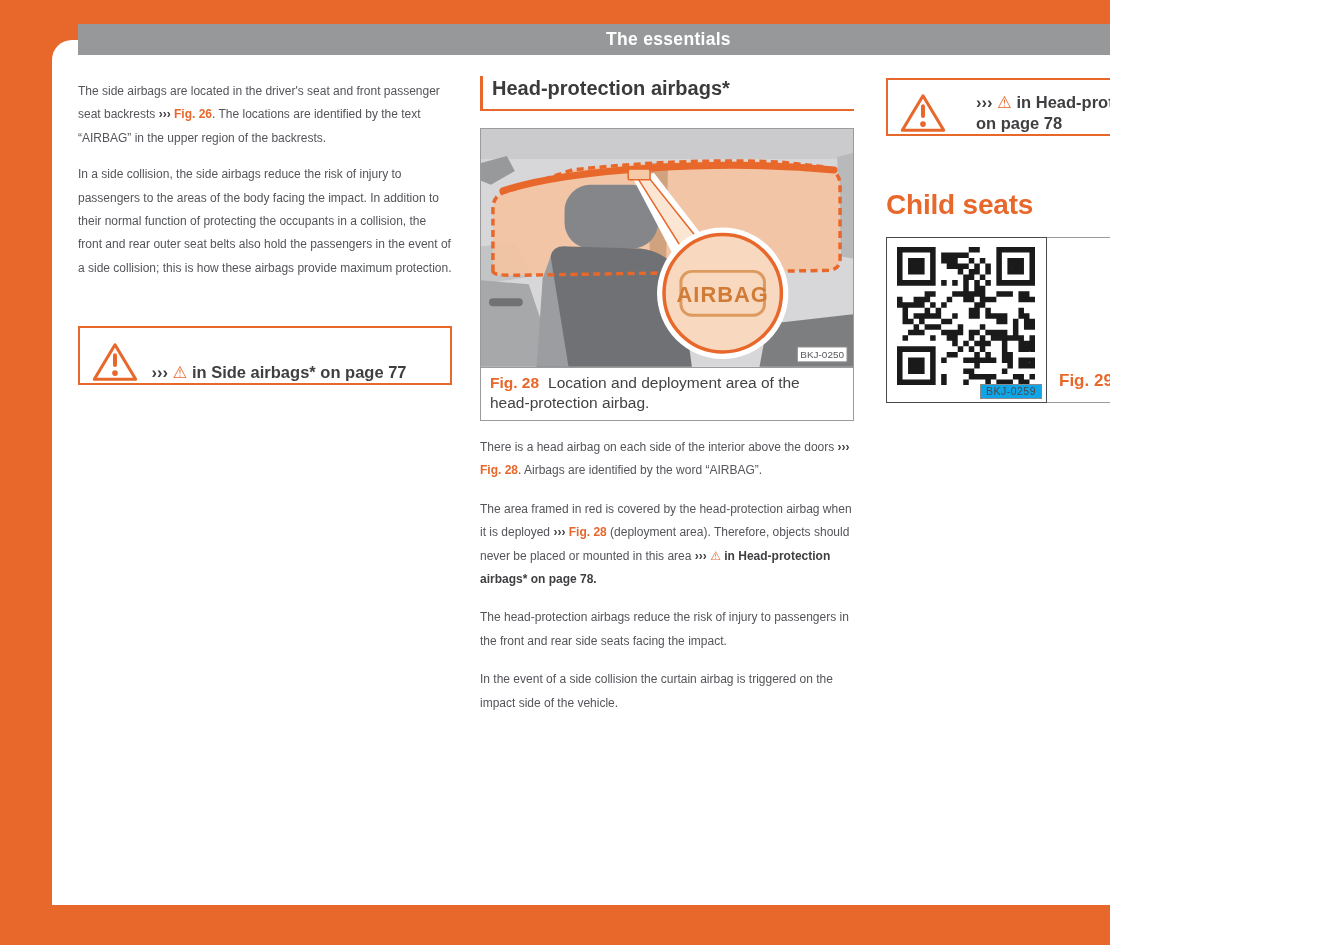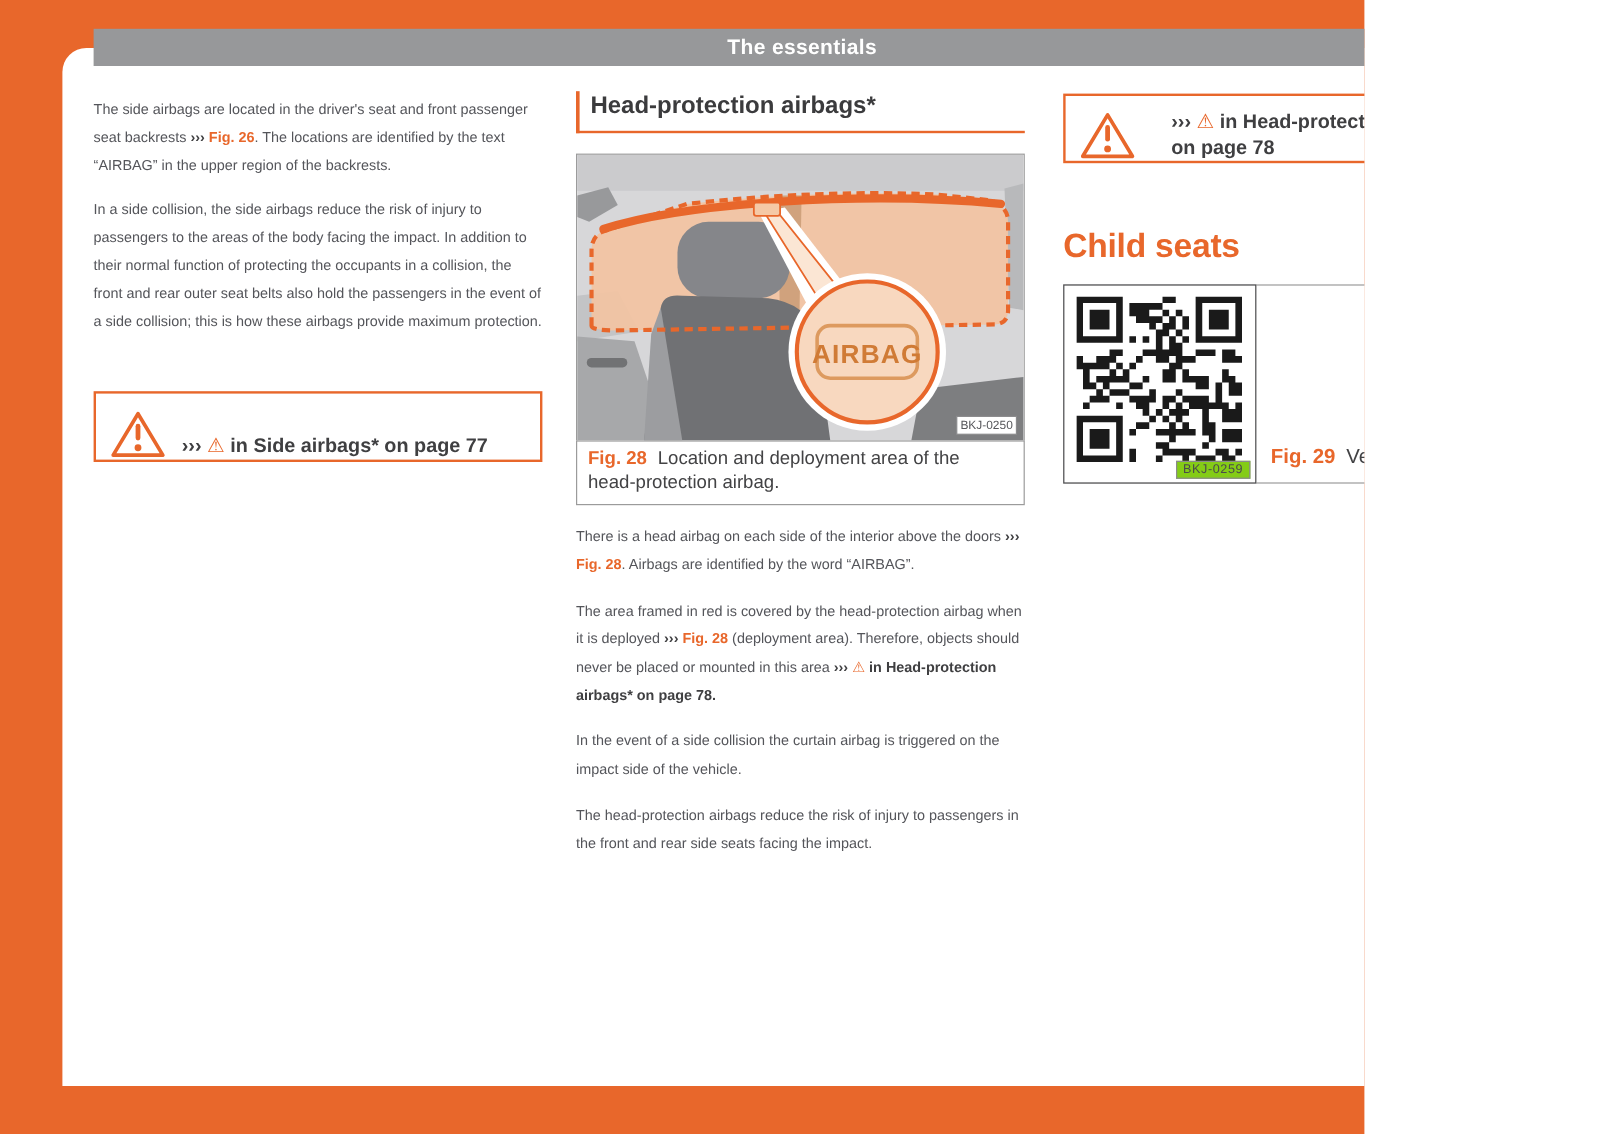--- a/index.html
+++ b/index.html
@@ -1,17 +1,17 @@
 <!DOCTYPE html>
 <html><head>
 <meta charset="utf-8">
 <style>
   html,body{margin:0;padding:0;background:#ffffff;}
   .canvas{position:relative;width:1110px;height:945px;background:#e8672b;
-    font-family:"Liberation Sans","DejaVu Sans",sans-serif;overflow:hidden;padding-left:27px;}
+    font-family:"Liberation Sans","DejaVu Sans",sans-serif;overflow:hidden;}
   .white-page{position:absolute;left:52px;top:40px;width:1236px;height:865px;
     background:#ffffff;border-top-left-radius:20px;}
   .header-bar{position:absolute;left:78px;top:24px;width:1181px;height:31px;
     background:#97989a;color:#ffffff;font-weight:bold;font-size:17.5px;
     display:flex;align-items:center;justify-content:center;letter-spacing:.3px;}
   .col{position:absolute;}
   .col-left{left:78px;top:80px;width:374px;}
   .col-mid{left:480px;top:76px;width:374px;}
   .col-right{left:886px;top:78px;width:375px;}
   p.body{margin:0 0 13px 0;font-size:12px;line-height:23.4px;color:#54555a;}
@@ -40,21 +40,21 @@
   .mid-paras p.body:first-child{margin-top:15px;}
   .child-heading{margin:54px 0 0 0;font-size:28px;line-height:30px;font-weight:bold;
     color:#e8672b;letter-spacing:-.2px;}
   .related-heading{margin-top:30px;}
   .fig29-box{position:relative;margin-top:17px;height:166px;border:1px solid #9b9b9b;
     background:#fff;box-sizing:border-box;}
   .qr-box{position:absolute;left:-1px;top:-1px;width:161px;height:166px;
     border:1px solid #4a4a4c;background:#fff;box-sizing:border-box;}
   .qr-box svg{position:absolute;left:10px;top:9px;}
   .qr-label{position:absolute;right:4px;bottom:3px;border:1px solid #8a8a8c;
-    background:#84cc16;font-size:10.5px;line-height:13px;padding:0 5px;color:#4a4a4c;
+    background:#0ea5e9;font-size:10.5px;line-height:13px;padding:0 5px;color:#4a4a4c;
     letter-spacing:.5px;}
   .fig29-caption{position:absolute;left:172px;bottom:11px;font-size:17px;color:#434345;}
   .fig29-caption .seg-fig{margin-right:9px;font-size:17px;}
   .page-number{position:absolute;left:1292px;top:880px;font-size:17px;font-weight:bold;
     color:#3d2d20;}
 </style>
 </head>
 <body>
 
 <div class="canvas">
@@ -109,22 +109,22 @@
           <rect x="318" y="219" width="50" height="15" fill="#ffffff" stroke="#8a8a8c"></rect>
           <text x="343" y="230" text-anchor="middle" font-size="10" fill="#56575b">BKJ-0250</text>
         </svg>
       </div>
       <figcaption class="caption-box"><span class="seg-fig">Fig. 28</span><span class="seg-n">Location and deployment area of the head-protection airbag.</span></figcaption>
     </figure>
 
     <div class="mid-paras">
       <p class="body"><span class="seg-n">There is a head airbag on each side of the in­terior above the doors </span><span class="seg-ref">››› </span><span class="seg-fig">Fig. 28</span><span class="seg-n">. Airbags are identified by the word “AIRBAG”.</span></p>
       <p class="body"><span class="seg-n">The area framed in red is covered by the head-protection airbag when it is deployed </span><span class="seg-ref">››› </span><span class="seg-fig">Fig. 28</span><span class="seg-n"> (deployment area). Therefore, ob­jects should never be placed or mounted in this area </span><span class="seg-ref">››› </span><span class="seg-warn">⚠ </span><span class="seg-b">in Head-protection airbags* on page 78.</span></p>
+      <p class="body"><span class="seg-n">The head-protection airbags reduce the risk of injury to passengers in the front and rear side seats facing the impact.</span></p>
       <p class="body"><span class="seg-n">In the event of a side collision the curtain air­bag is triggered on the impact side of the ve­hicle.</span></p>
-      <p class="body"><span class="seg-n">The head-protection airbags reduce the risk of injury to passengers in the front and rear side seats facing the impact.</span></p>
     </div>
   </div>
 
   <div class="col col-right">
     <div class="warn-box wb-right">
       <svg class="tri" viewBox="0 0 60 52" width="46" height="42">
         <path d="M30 3.5 L57 48.5 L3 48.5 Z" fill="#ffffff" stroke="#e8672b" stroke-width="4" stroke-linejoin="round"></path>
         <rect x="27.4" y="14.5" width="5.2" height="18" rx="2.6" fill="#e8672b"></rect>
         <circle cx="30" cy="40.5" r="3.7" fill="#e8672b"></circle>
       </svg>

